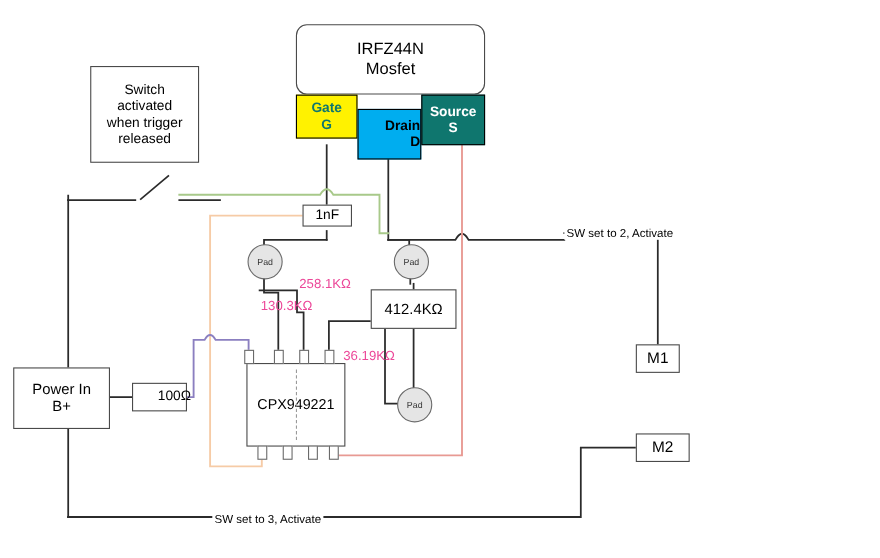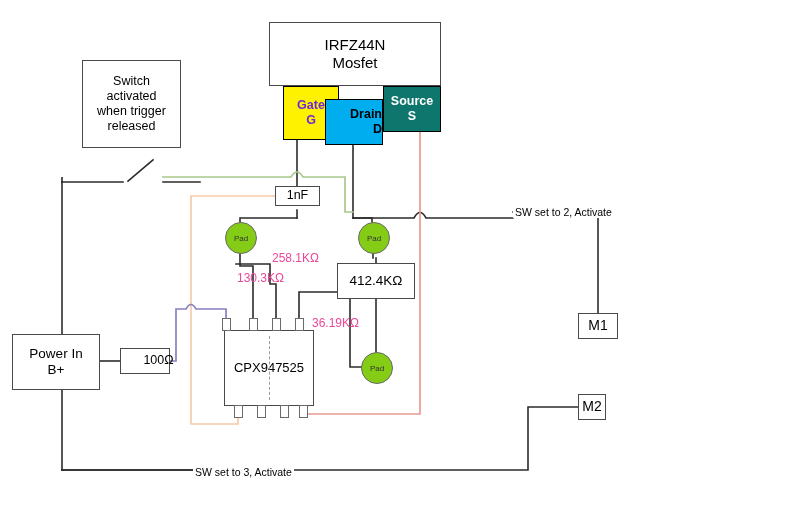--- a/index.html
+++ b/index.html
@@ -6,51 +6,51 @@
   body{width:800px;height:507px;overflow:hidden;
        font-family:"Liberation Sans","DejaVu Sans",sans-serif;color:#000;}
   #stage{position:relative;width:800px;height:507px;background:#fff;}
   #wires{position:absolute;left:0;top:0;width:800px;height:507px;}
 
   .box{position:absolute;box-sizing:border-box;border:1px solid #4a4a4a;
        background:#fff;display:flex;flex-direction:column;align-items:center;
        justify-content:center;text-align:center;line-height:1.22;}
 
   
-  #mosfet-head{left:269px;top:22px;width:172px;height:64px;font-size:15px;}
+  #mosfet-head{left:269px;top:22px;width:172px;height:64px;font-size:15px;border-radius:10px;}
   #mosfet-head .ln{display:block;}
 
   .terminal{position:absolute;box-sizing:border-box;border:1px solid #000;
             display:flex;flex-direction:column;align-items:center;
             justify-content:center;font-size:12.5px;font-weight:bold;line-height:1.2;}
-  #term-gate{left:283px;top:86px;width:56px;height:54px;background:#fff200;color:#6d28d9;}
+  #term-gate{left:269px;top:86px;width:56px;height:40px;background:#fff200;color:#0f766e;}
   #term-drain{left:325px;top:99px;width:58px;height:46px;background:#00adef;color:#000;align-items:flex-end;}
   #term-source{left:383px;top:86px;width:58px;height:46px;background:#0f766e;color:#fff;}
 
   #switch-note{left:82px;top:60px;width:99px;height:88px;font-size:12.5px;}
 
   #cap-1nf{left:275px;top:186px;width:45px;height:20px;font-size:12.5px;}
   #res-100{left:120px;top:348px;width:50px;height:26px;font-size:12.5px;padding-left:27px;}
   #res-412{left:337px;top:263px;width:78px;height:36px;font-size:13.5px;}
 
   #ic-body{left:224px;top:330px;width:90px;height:76px;border:1px solid #4a4a4a;
            position:absolute;background:#fff;box-sizing:border-box;
            display:flex;align-items:center;
            justify-content:center;font-size:13px;line-height:1.3;}
   .pin{position:absolute;box-sizing:border-box;border:1px solid #6a6a6a;
        background:#fff;width:9px;height:13px;}
 
   .pad{position:absolute;width:30px;height:30px;border:1px solid #6a6a6a;
-       border-radius:50%;background:#84cc16;display:flex;align-items:center;
+       border-radius:50%;background:#e5e5e5;display:flex;align-items:center;
        justify-content:center;font-size:8px;color:#333;}
 
   #power-in{left:12px;top:334px;width:88px;height:56px;font-size:13.5px;}
   #power-out{left:683px;top:340px;width:104px;height:52px;font-size:13.5px;}
   #m1-box{left:578px;top:313px;width:40px;height:26px;font-size:14px;}
-  #m2-box{left:578px;top:394px;width:28px;height:26px;font-size:14px;}
+  #m2-box{left:578px;top:394px;width:49px;height:26px;font-size:14px;}
 
   .wlabel{position:absolute;font-size:10.5px;color:#000;white-space:nowrap;background:#fff;}
   #lbl-sw2{left:513px;top:206px;padding:0 2px;}
   #lbl-sw3{left:193px;top:466px;padding:0 2px;}
 
   .rlabel{position:absolute;font-size:12px;color:#ec4899;white-space:nowrap;}
   #lbl-130{left:237px;top:271px;}
   #lbl-258{left:272px;top:251px;}
   #lbl-3619{left:312px;top:316px;}
 </style>
@@ -159,21 +159,21 @@
   <span class="rlabel" id="lbl-130">130.3KΩ</span>
   <span class="rlabel" id="lbl-258">258.1KΩ</span>
   <span class="rlabel" id="lbl-3619">36.19KΩ</span>
 
   <div class="pad" style="left:225px;top:222px;">Pad</div>
   <div class="pad" style="left:358px;top:222px;">Pad</div>
   <div class="pad" style="left:361px;top:352px;">Pad</div>
 
   <div id="ic-body">
     <span>CPX94</span>
-    <span>7525</span>
+    <span>9221</span>
   </div>
 
   <div style="position:absolute;left:269px;top:336px;width:0;height:64px;
               border-left:1px dashed #9a9a9a;"></div>
 
   <div class="pin" style="left:222px;top:318px;"></div>
   <div class="pin" style="left:249px;top:318px;"></div>
   <div class="pin" style="left:272px;top:318px;"></div>
   <div class="pin" style="left:295px;top:318px;"></div>
 

